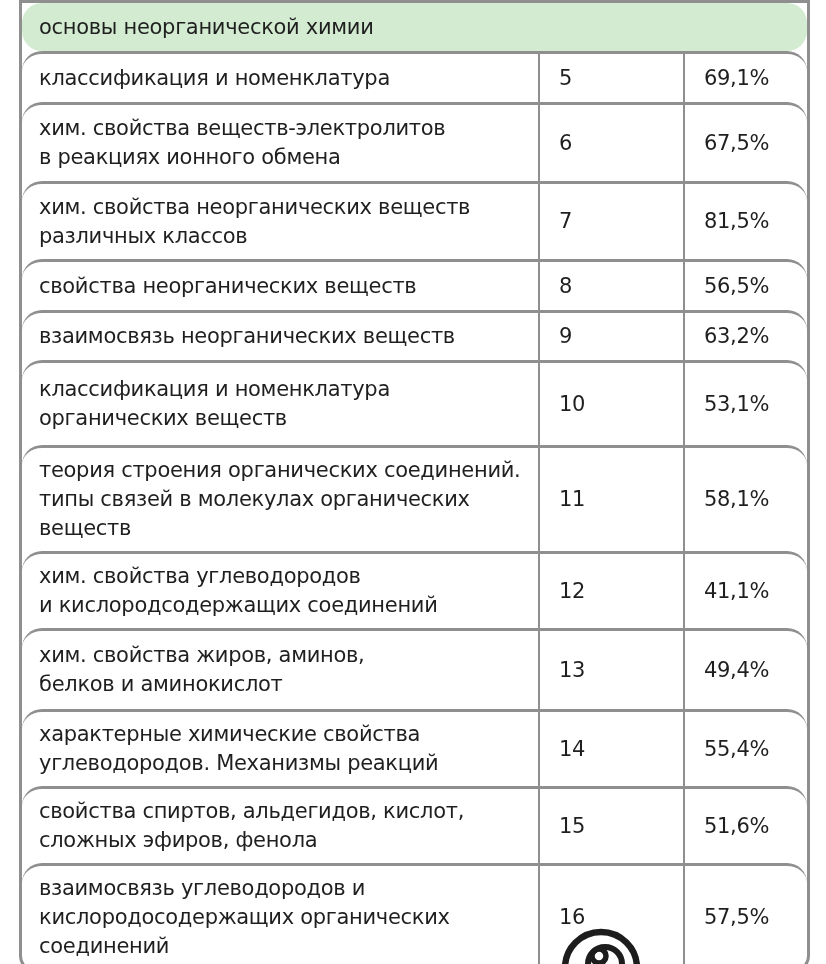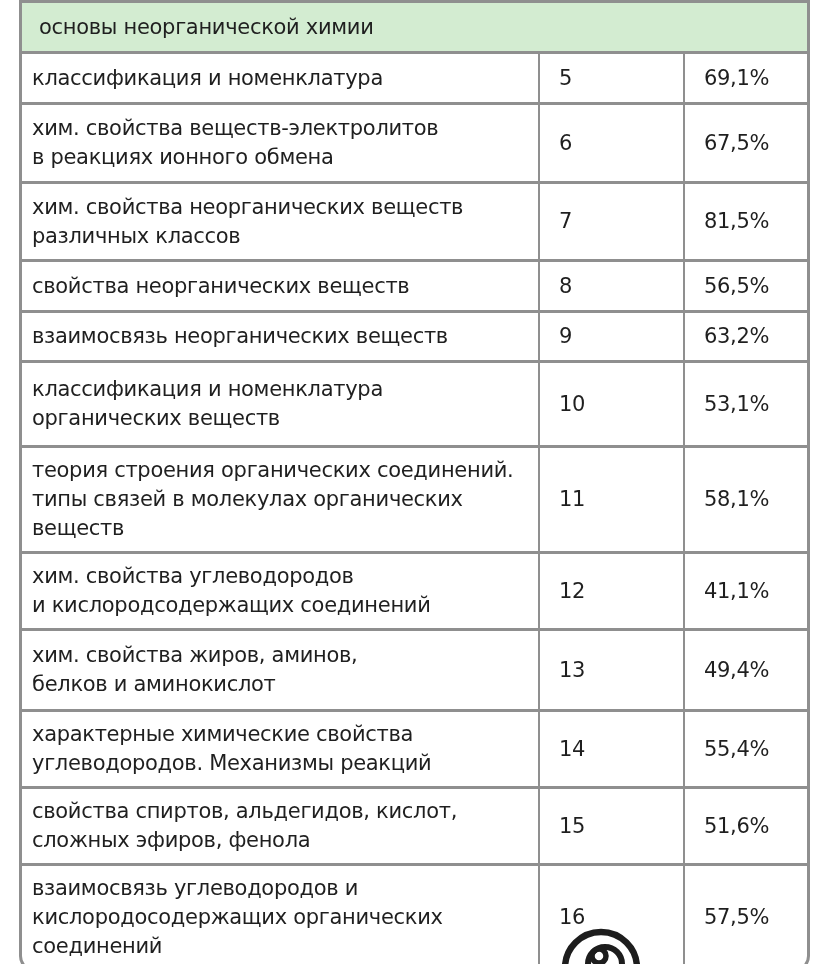--- a/index.html
+++ b/index.html
@@ -7,28 +7,28 @@
   body { font-family:"DejaVu Sans", sans-serif; color:#1f1f1f; position:relative; }
 
   .stats-table {
     position:absolute; left:19px; top:0;
     width:791px;
     border:3px solid #8f8f8f;
     border-radius:0 0 16px 16px;
     overflow:hidden;
     background:#ffffff;
   }
-  .row { display:flex; border-top:3px solid #8f8f8f; }
+  .row { display:flex; border-top:3px solid #8f8f8f;border-radius:20px; }
   .row:first-child { border-top:none; }
   .section-header { background:#d3ecd1; }
   .cell {
     display:flex; align-items:center;
     font-size:21px; letter-spacing:-0.3px; line-height:29px;
   }
-  .cell.topic   { flex:1; padding:8px 14px 8px 10px; }
+  .cell.topic   { flex:1; padding:8px 14px 8px 17px; }
   .cell.topic span { white-space:pre-line; }
   .cell.num     { width:145px; border-left:2px solid #8f8f8f; padding:8px 8px 8px 19px; }
   .cell.pct     { width:124px; border-left:2px solid #8f8f8f; padding:8px 8px 8px 19px; }
   .cell.header-cell { flex:1; padding:8px 14px 8px 17px; }
 
   .doodle {
     position:absolute; left:558px; top:924px;
     width:95px; height:40px; z-index:5;
   }
 </style>

